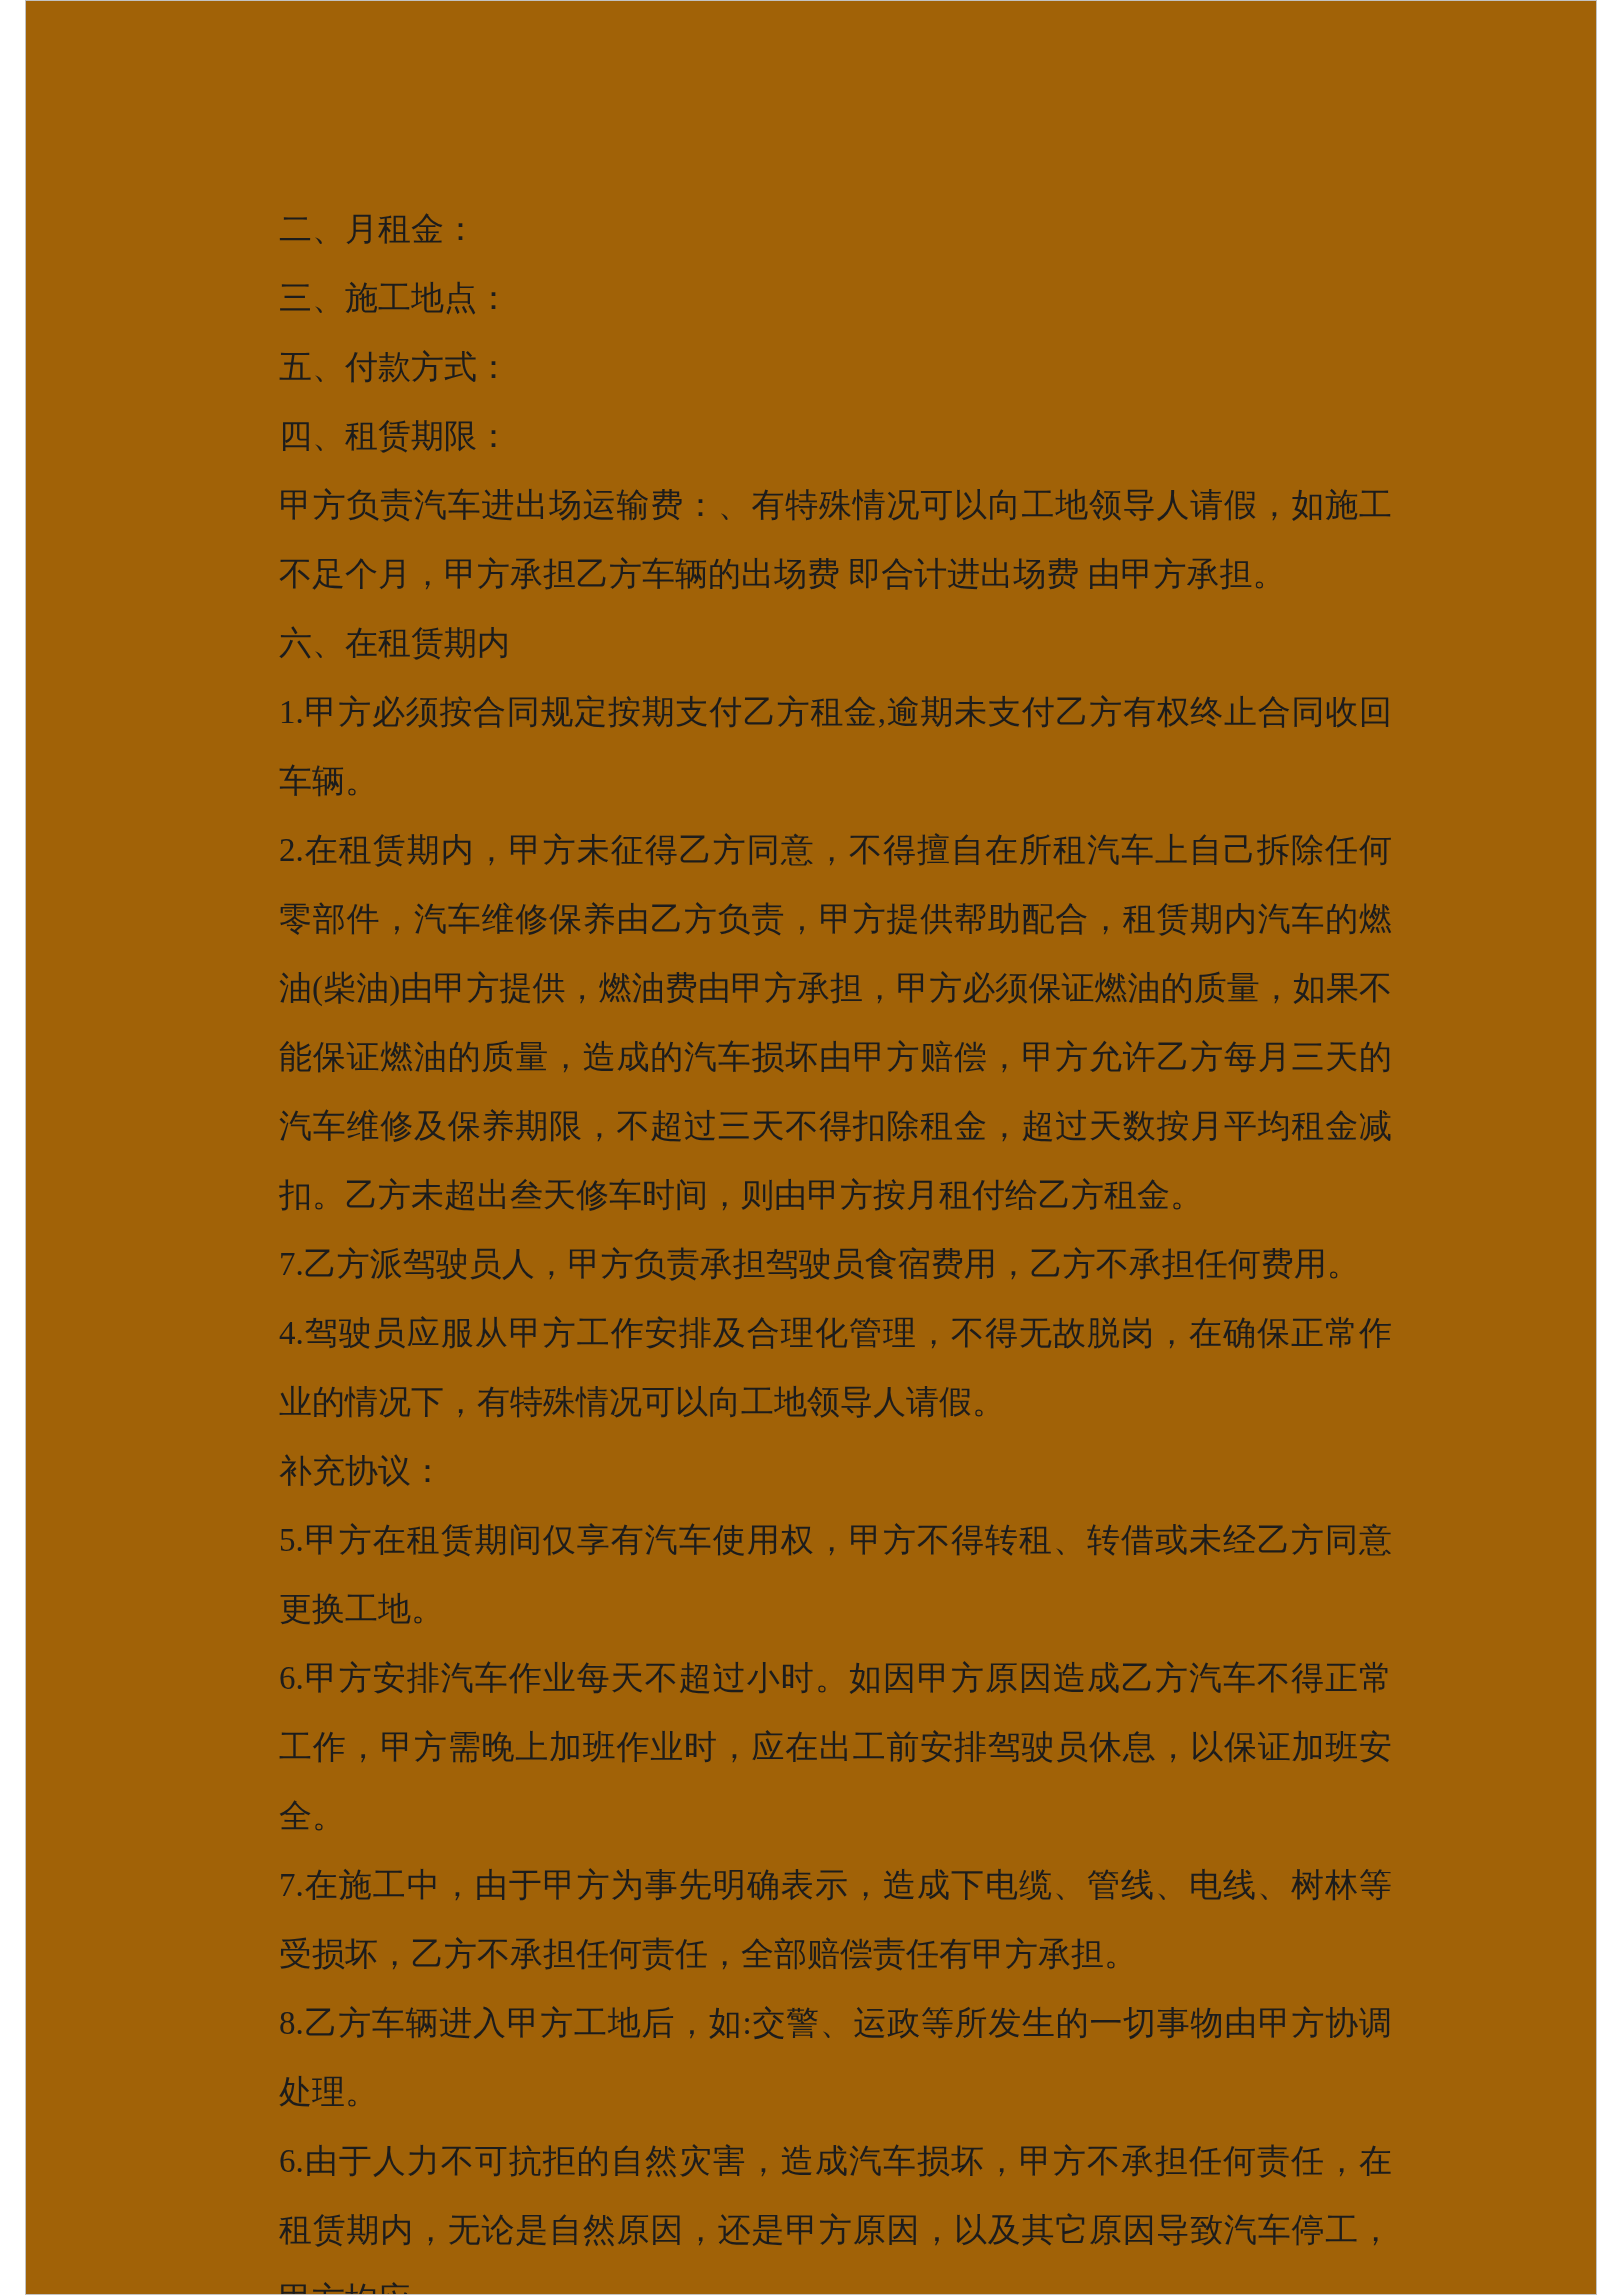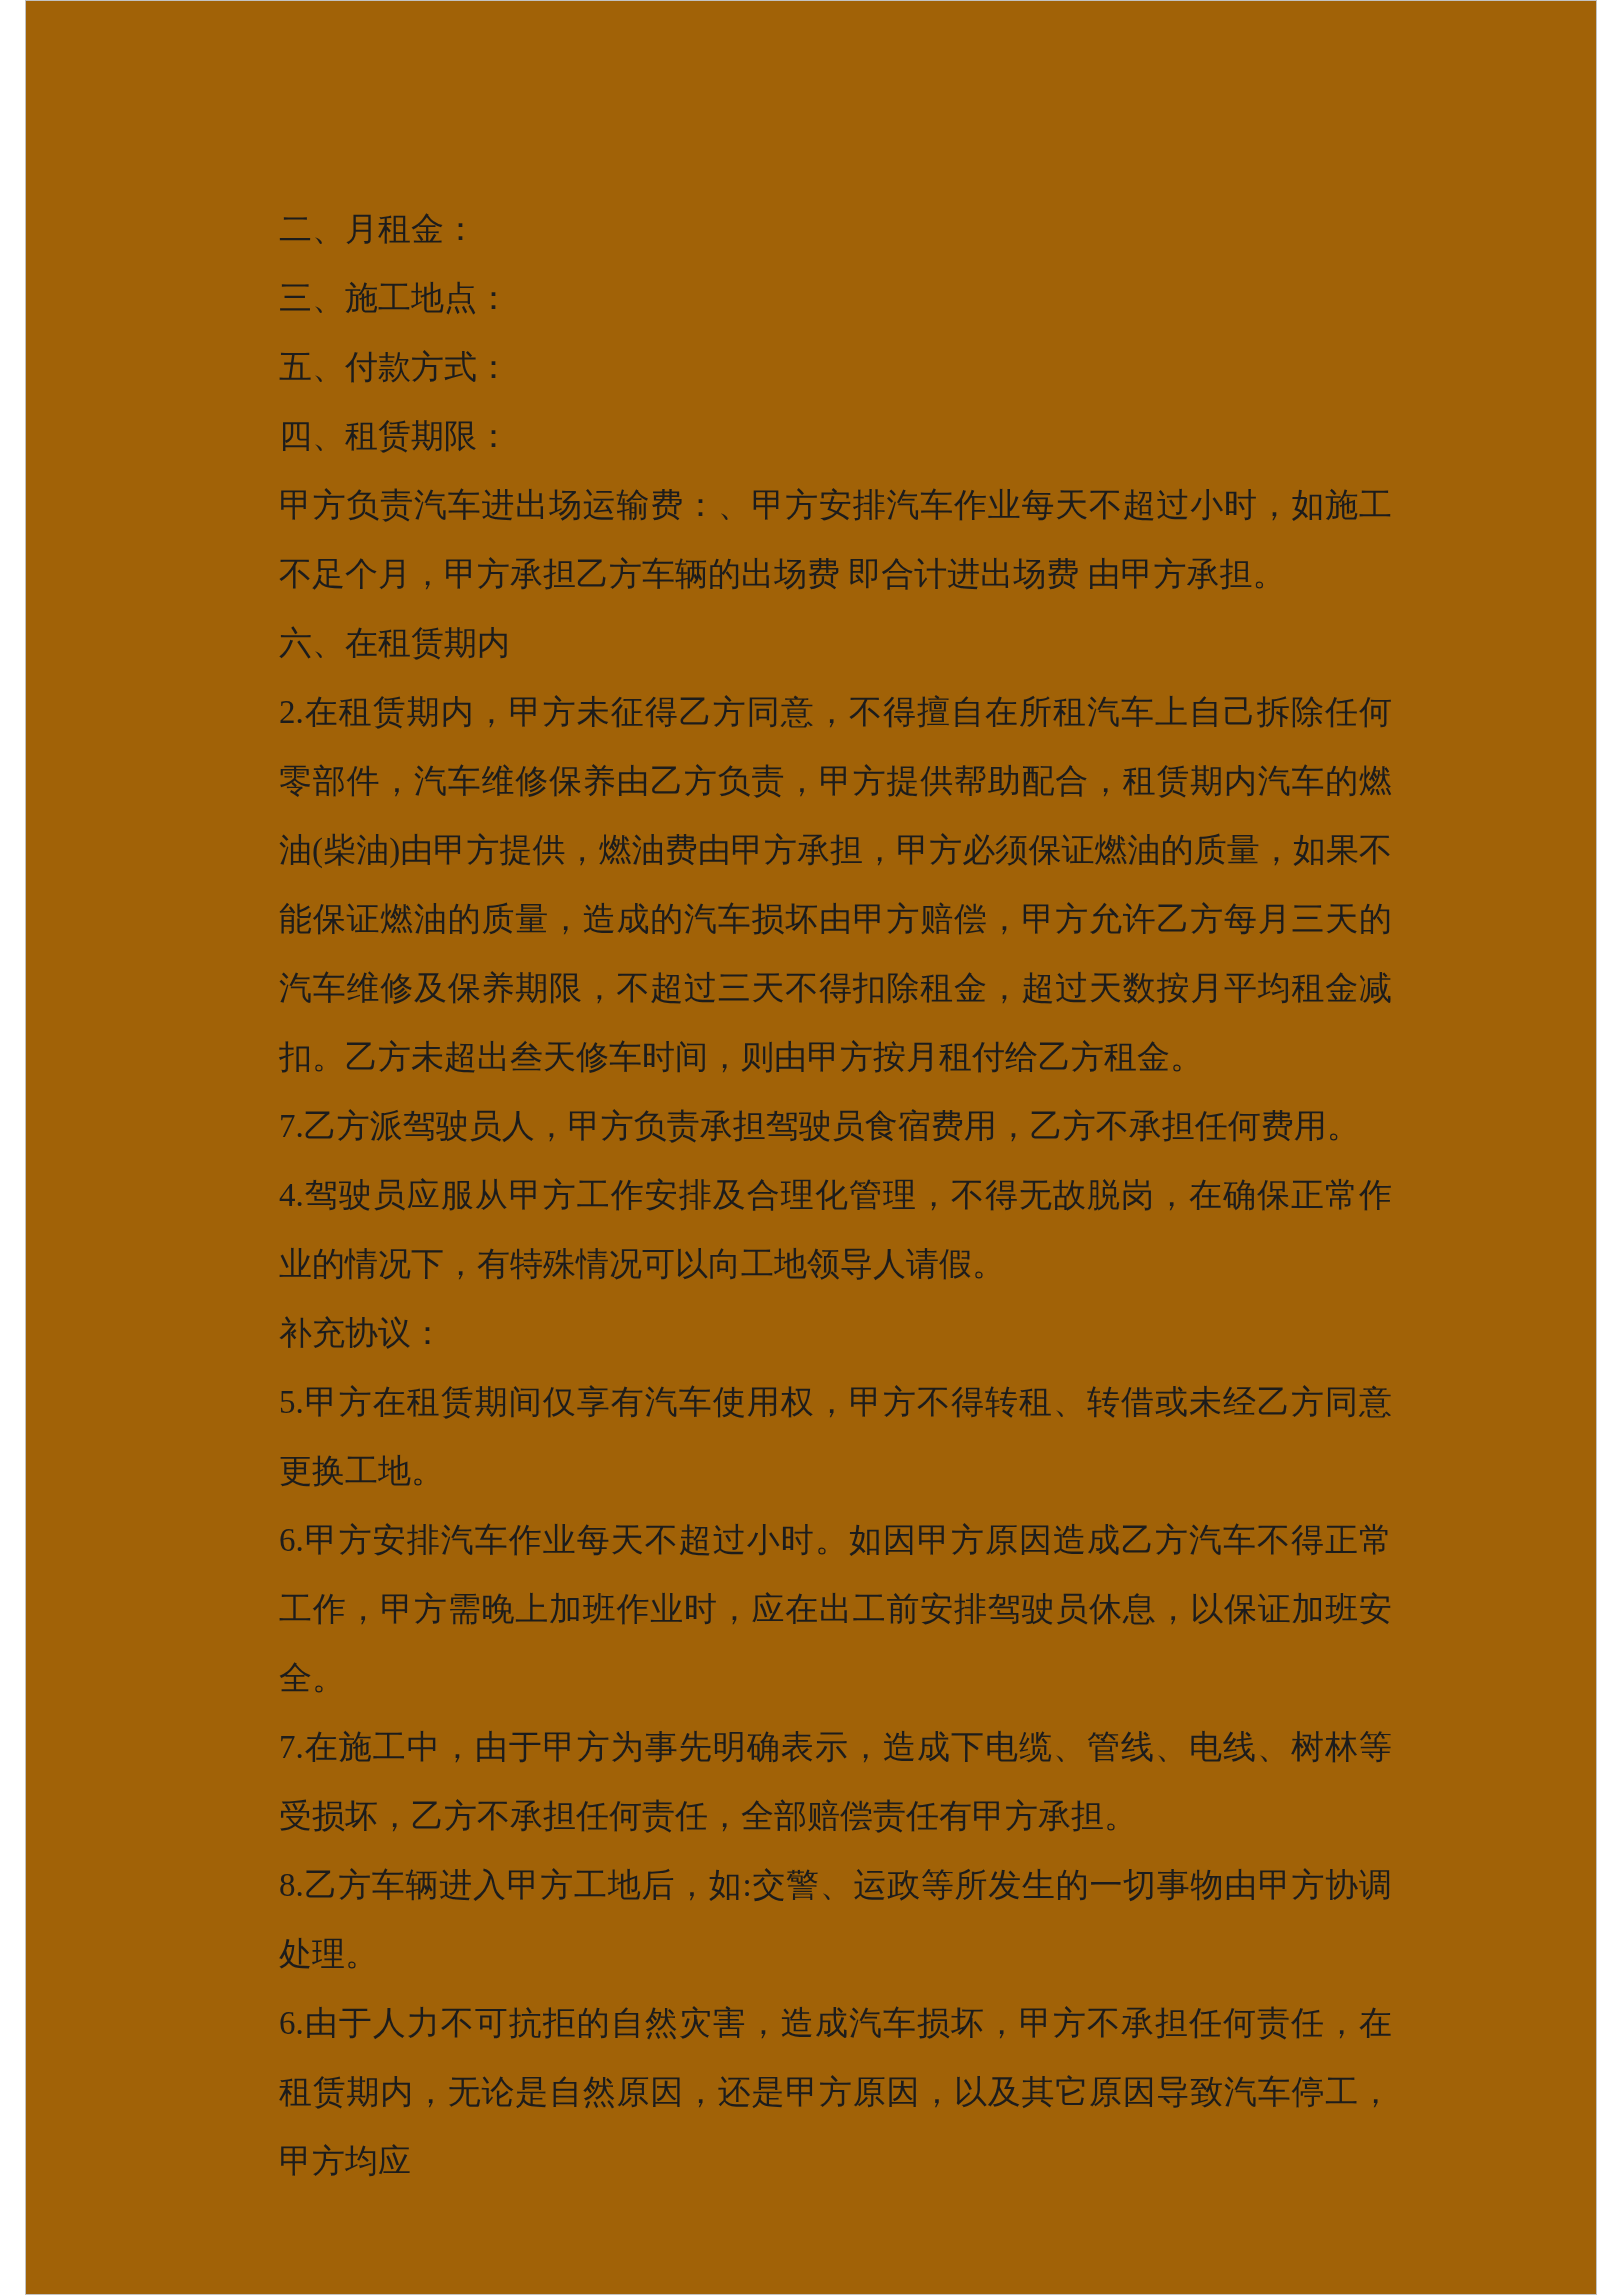--- a/index.html
+++ b/index.html
@@ -35,22 +35,23 @@
 </style>
 </head>
 <body>
 
 <div class="page">
   <div class="content">
     <p>二、月租金：</p>
     <p>三、施工地点：</p>
     <p>五、付款方式：</p>
     <p>四、租赁期限：</p>
-    <p>甲方负责汽车进出场运输费：、甲方安排汽车作业每天不超过小时，如施工不足个月，甲方承担乙方车辆的出场费 即合计进出场费 由甲方承担。</p>
+    <p>甲方负责汽车进出场运输费：、有特殊情况可以向工地领导人请假，如施工不足个月，甲方承担乙方车辆的出场费 即合计进出场费 由甲方承担。</p>
     <p>六、在租赁期内</p>
+    <p>1.甲方必须按合同规定按期支付乙方租金,逾期未支付乙方有权终止合同收回车辆。</p>
     <p>2.在租赁期内，甲方未征得乙方同意，不得擅自在所租汽车上自己拆除任何零部件，汽车维修保养由乙方负责，甲方提供帮助配合，租赁期内汽车的燃油(柴油)由甲方提供，燃油费由甲方承担，甲方必须保证燃油的质量，如果不能保证燃油的质量，造成的汽车损坏由甲方赔偿，甲方允许乙方每月三天的汽车维修及保养期限，不超过三天不得扣除租金，超过天数按月平均租金减扣。乙方未超出叁天修车时间，则由甲方按月租付给乙方租金。</p>
     <p>7.乙方派驾驶员人，甲方负责承担驾驶员食宿费用，乙方不承担任何费用。</p>
     <p>4.驾驶员应服从甲方工作安排及合理化管理，不得无故脱岗，在确保正常作业的情况下，有特殊情况可以向工地领导人请假。</p>
     <p>补充协议：</p>
     <p>5.甲方在租赁期间仅享有汽车使用权，甲方不得转租、转借或未经乙方同意更换工地。</p>
     <p>6.甲方安排汽车作业每天不超过小时。如因甲方原因造成乙方汽车不得正常工作，甲方需晚上加班作业时，应在出工前安排驾驶员休息，以保证加班安全。</p>
     <p>7.在施工中，由于甲方为事先明确表示，造成下电缆、管线、电线、树林等受损坏，乙方不承担任何责任，全部赔偿责任有甲方承担。</p>
     <p>8.乙方车辆进入甲方工地后，如:交警、运政等所发生的一切事物由甲方协调处理。</p>
     <p>6.由于人力不可抗拒的自然灾害，造成汽车损坏，甲方不承担任何责任，在租赁期内，无论是自然原因，还是甲方原因，以及其它原因导致汽车停工，甲方均应</p>
   </div>

